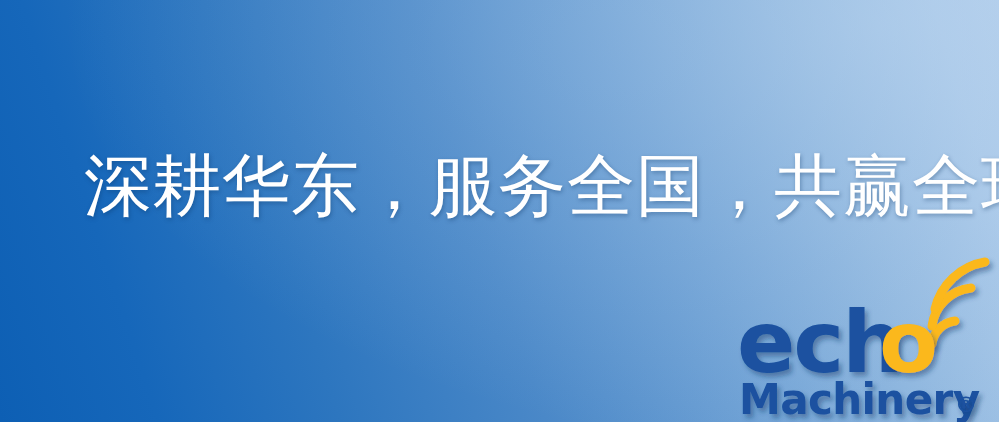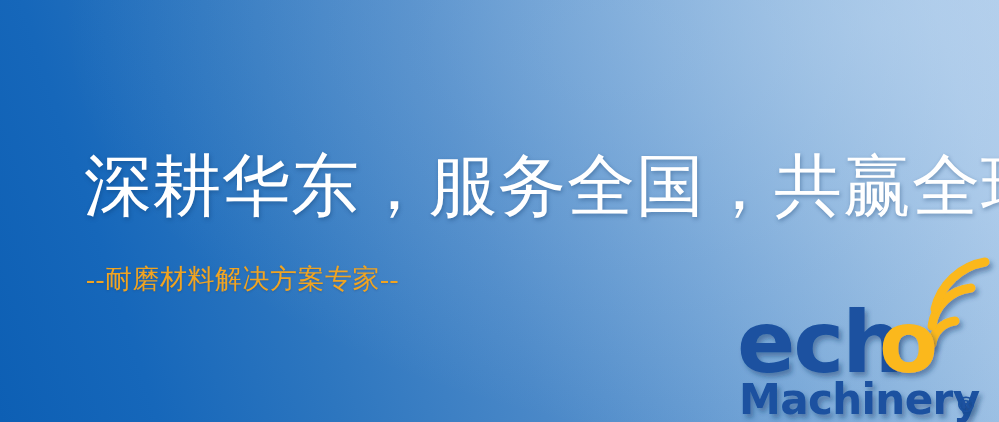--- a/index.html
+++ b/index.html
@@ -91,21 +91,20 @@
     font-weight: bold;
   }
 </style>
 </head>
 <body>
 
 <div class="banner">
 
   <h1 class="headline">深耕华东，服务全国，共赢全球</h1>
 
-  <p class="subtitle">--耐磨材料解决方案专家--</p>
 
   <div class="logo">
     <svg viewBox="0 0 258 136" xmlns="http://www.w3.org/2000/svg" aria-hidden="true">
       <defs>
         <filter id="dropsh" x="-25%" y="-25%" width="160%" height="170%">
           <feDropShadow dx="3" dy="4" stdDeviation="2.6" flood-color="#123a6b" flood-opacity="0.45"></feDropShadow>
         </filter>
       </defs>
 
       <g filter="url(#dropsh)">

